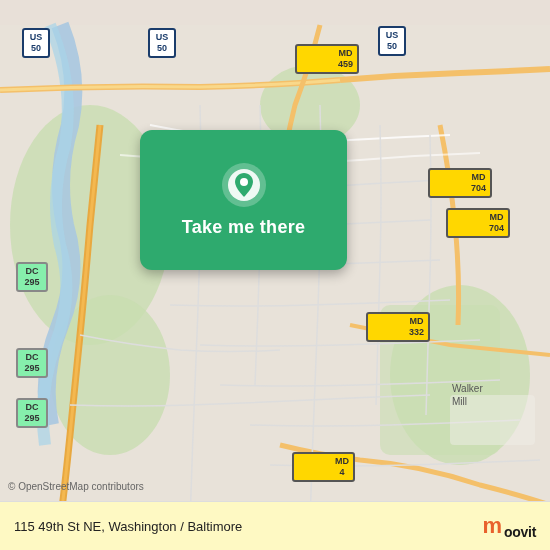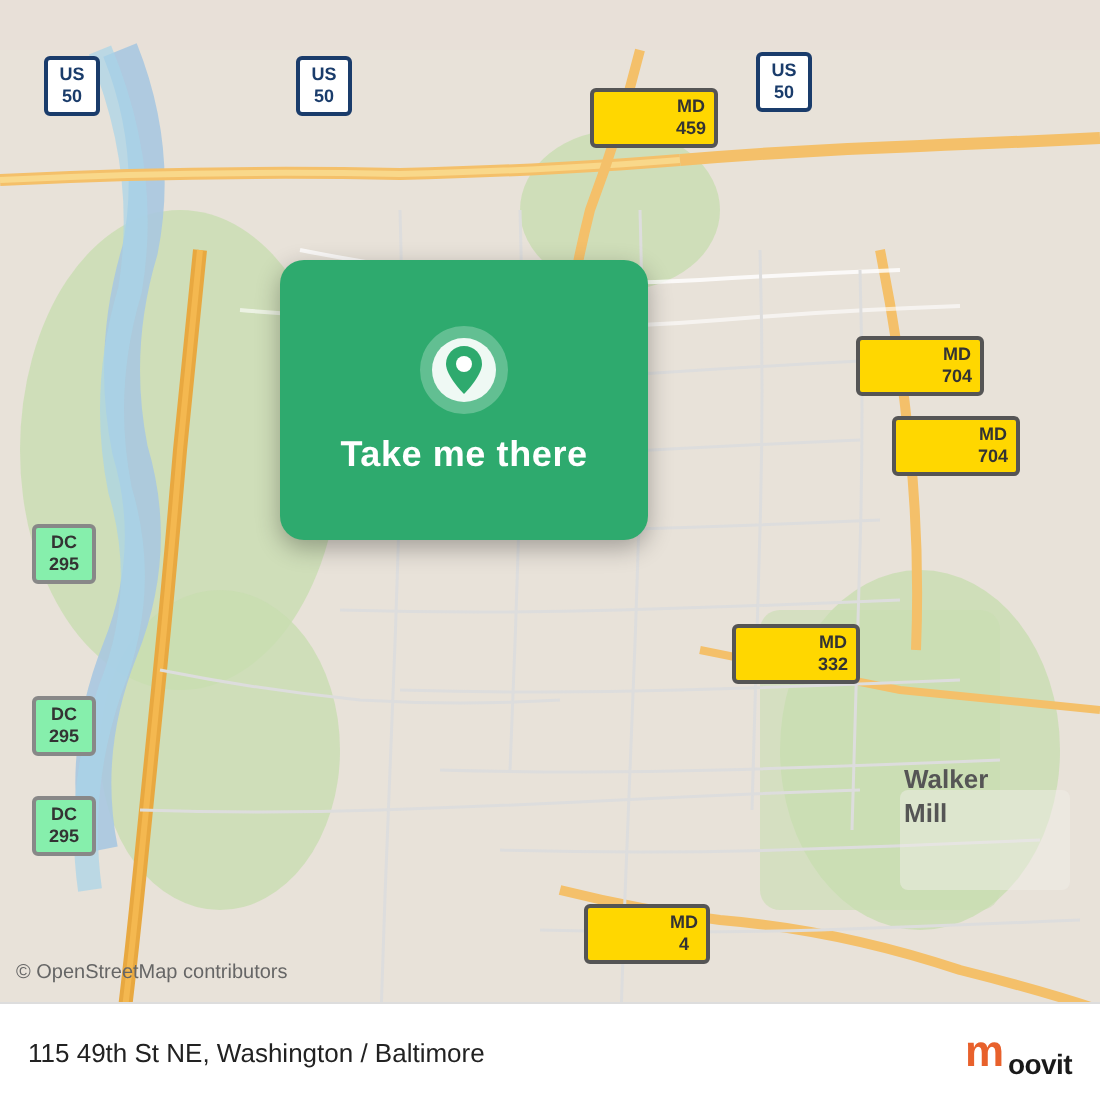--- a/index.html
+++ b/index.html
@@ -24,21 +24,21 @@
       position: absolute;
       top: 0; left: 0;
       width: 100%; height: 100%;
     }
 
     
     #location-card {
       position: absolute;
       top: 130px;
       left: 140px;
-      width: 184px;
+      width: 207px;
       height: 140px;
       background-color: #2eaa6e;
       border-radius: 12px;
       display: flex;
       flex-direction: column;
       align-items: center;
       justify-content: center;
       box-shadow: 0 4px 12px rgba(0,0,0,0.3);
       cursor: pointer;
     }
@@ -58,21 +58,21 @@
       cursor: pointer;
       letter-spacing: 0.3px;
     }
 
     
     #bottom-bar {
       position: absolute;
       bottom: 0;
       left: 0;
       width: 100%;
-      background: #ffffff;
+      background: #fef9c3;
       padding: 10px 14px;
       border-top: 1px solid #ddd;
       display: flex;
       align-items: center;
       justify-content: space-between;
     }
 
     #address-text {
       font-size: 13px;
       color: #222;
@@ -233,21 +233,21 @@
   </div>
   <div class="road-badge md-badge" style="top:312px;left:366px;">
     <span style="white-space:pre;text-align:center;">MD
 332</span>
   </div>
   <div class="road-badge md-badge" style="top:452px;left:292px;">
     <span style="white-space:pre;text-align:center;">MD
 4</span>
   </div>
 
-  <div style="position:absolute;top:382px;left:452px;font-size:13px;color:#555;font-weight:700;line-height:1.3;">
+  <div style="position:absolute;top:382px;left:452px;font-size:10px;color:#555;font-weight:400;line-height:1.3;">
     Walker<br>Mill
   </div>
 
   <div id="location-card">
 
     <svg id="pin-icon" viewBox="0 0 44 44" xmlns="http://www.w3.org/2000/svg">
       <circle cx="22" cy="22" r="22" fill="rgba(255,255,255,0.25)"></circle>
       <circle cx="22" cy="22" r="16" fill="white" opacity="0.9"></circle>
       <path d="M22 10 C17 10 13 14 13 19 C13 25 22 34 22 34 C22 34 31 25 31 19 C31 14 27 10 22 10 Z" fill="#2eaa6e"></path>
       <circle cx="22" cy="19" r="4" fill="white"></circle>

